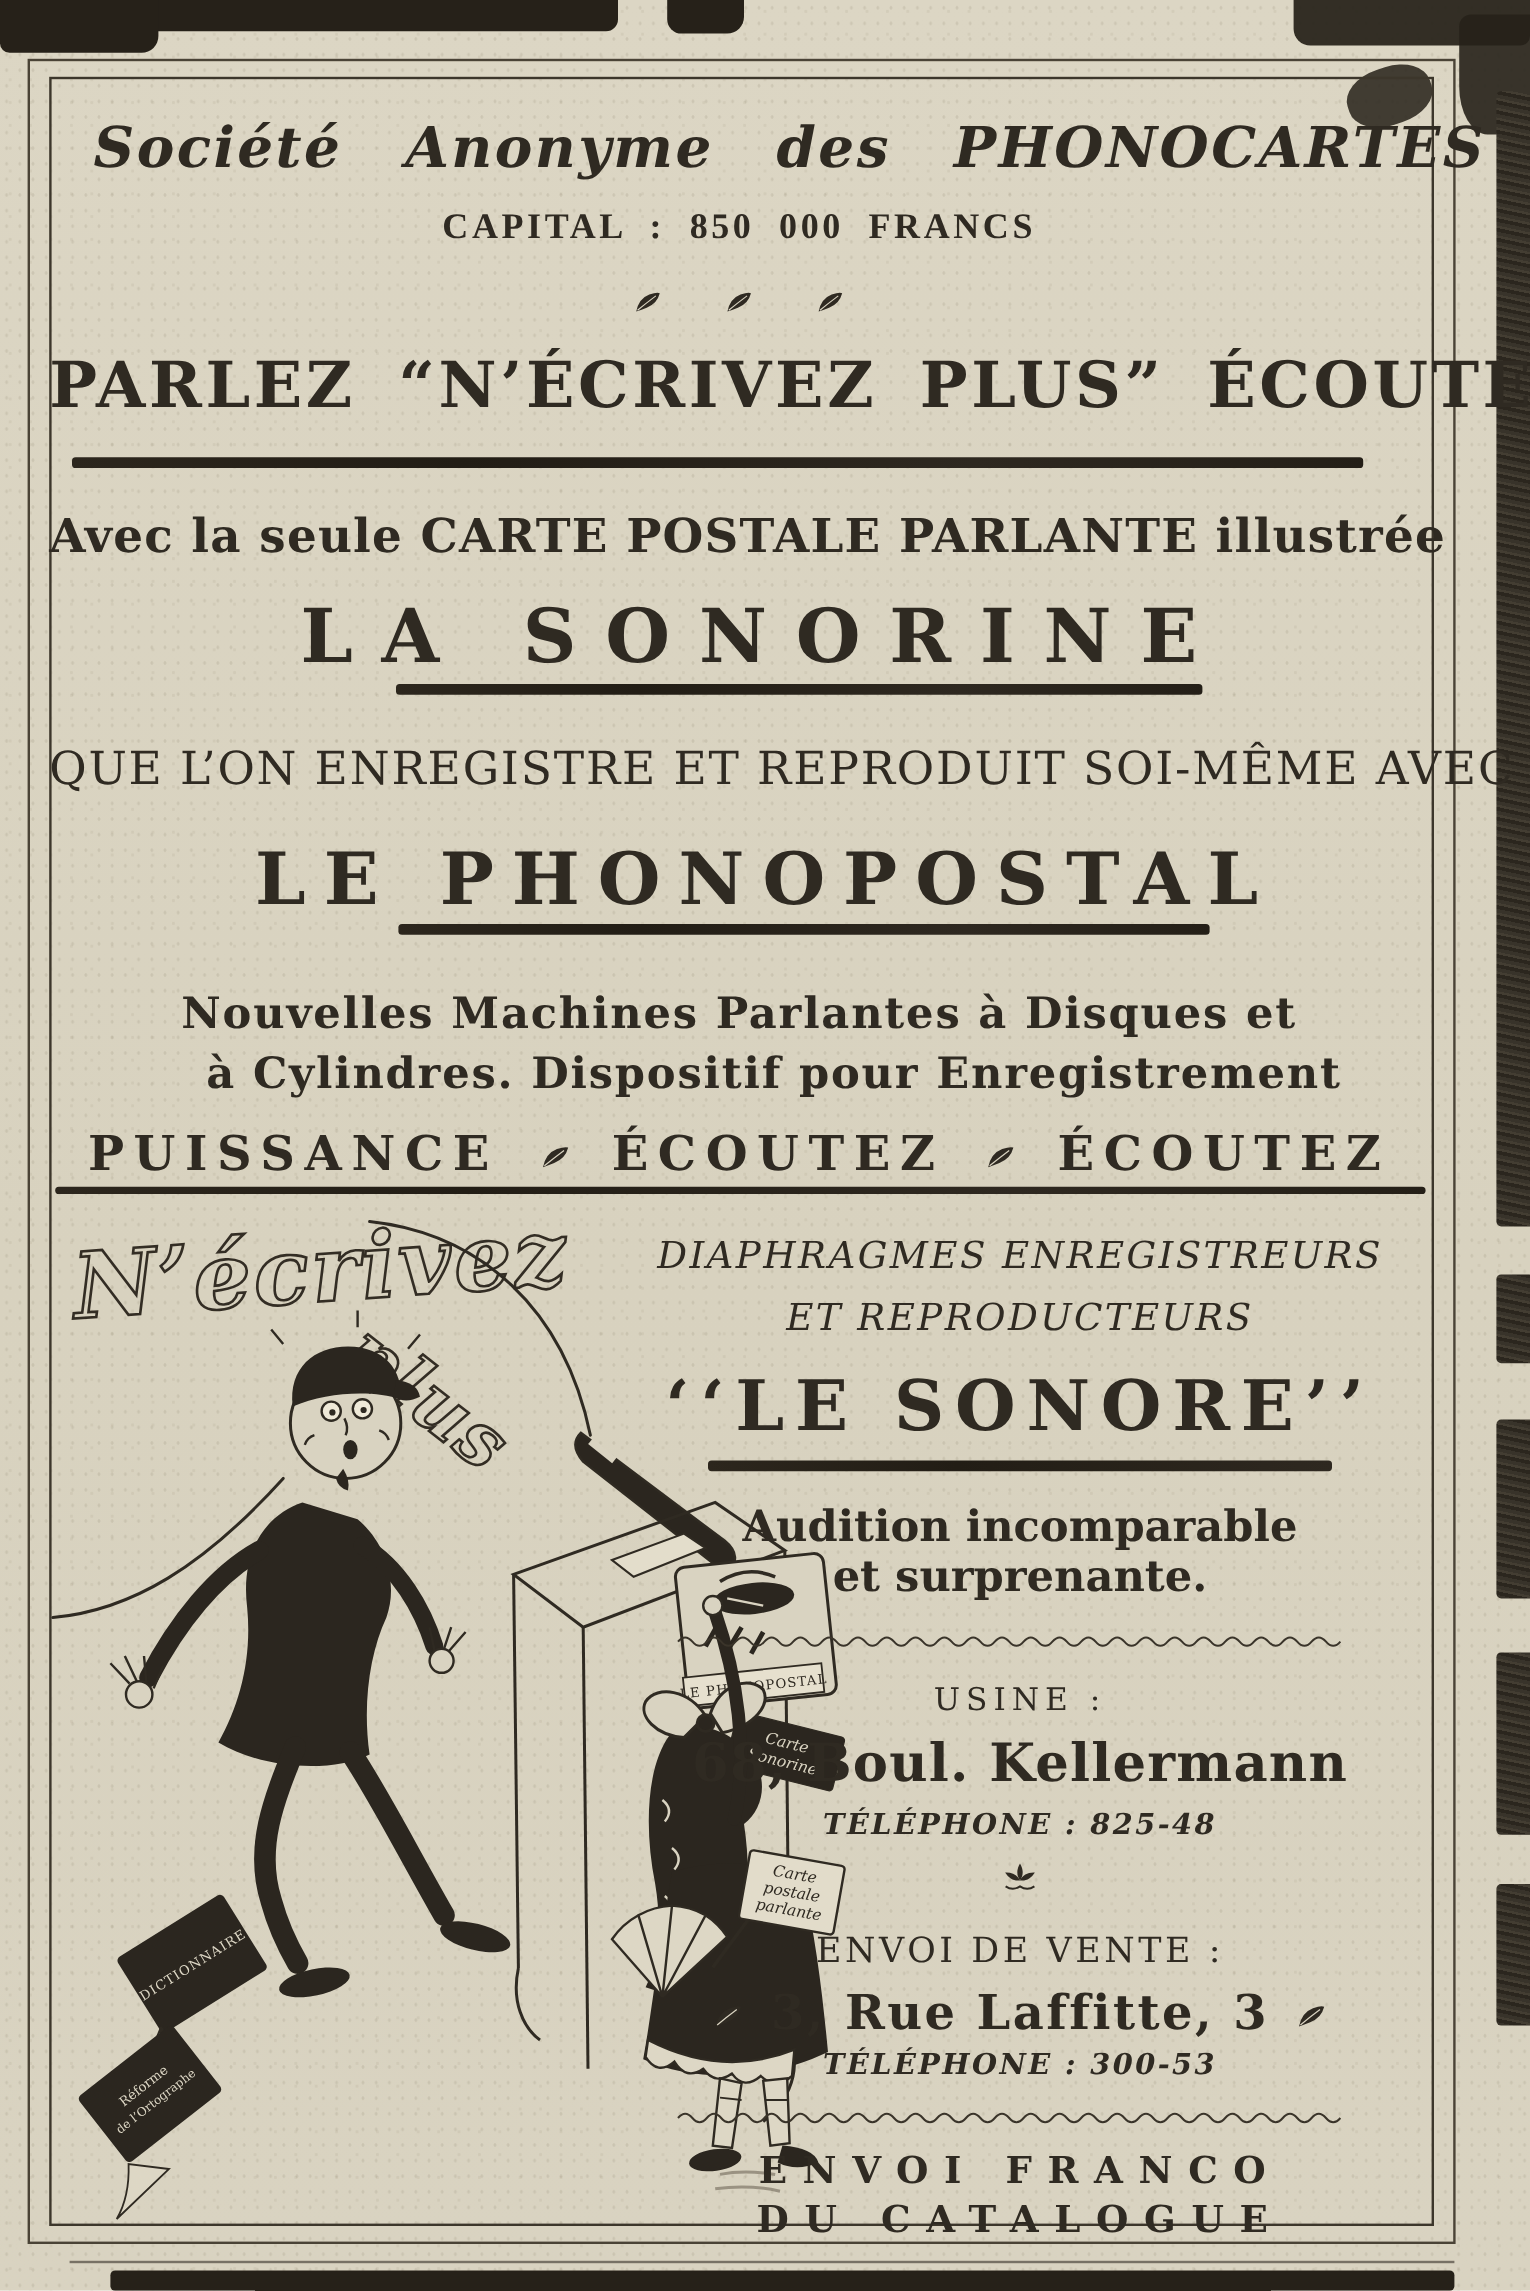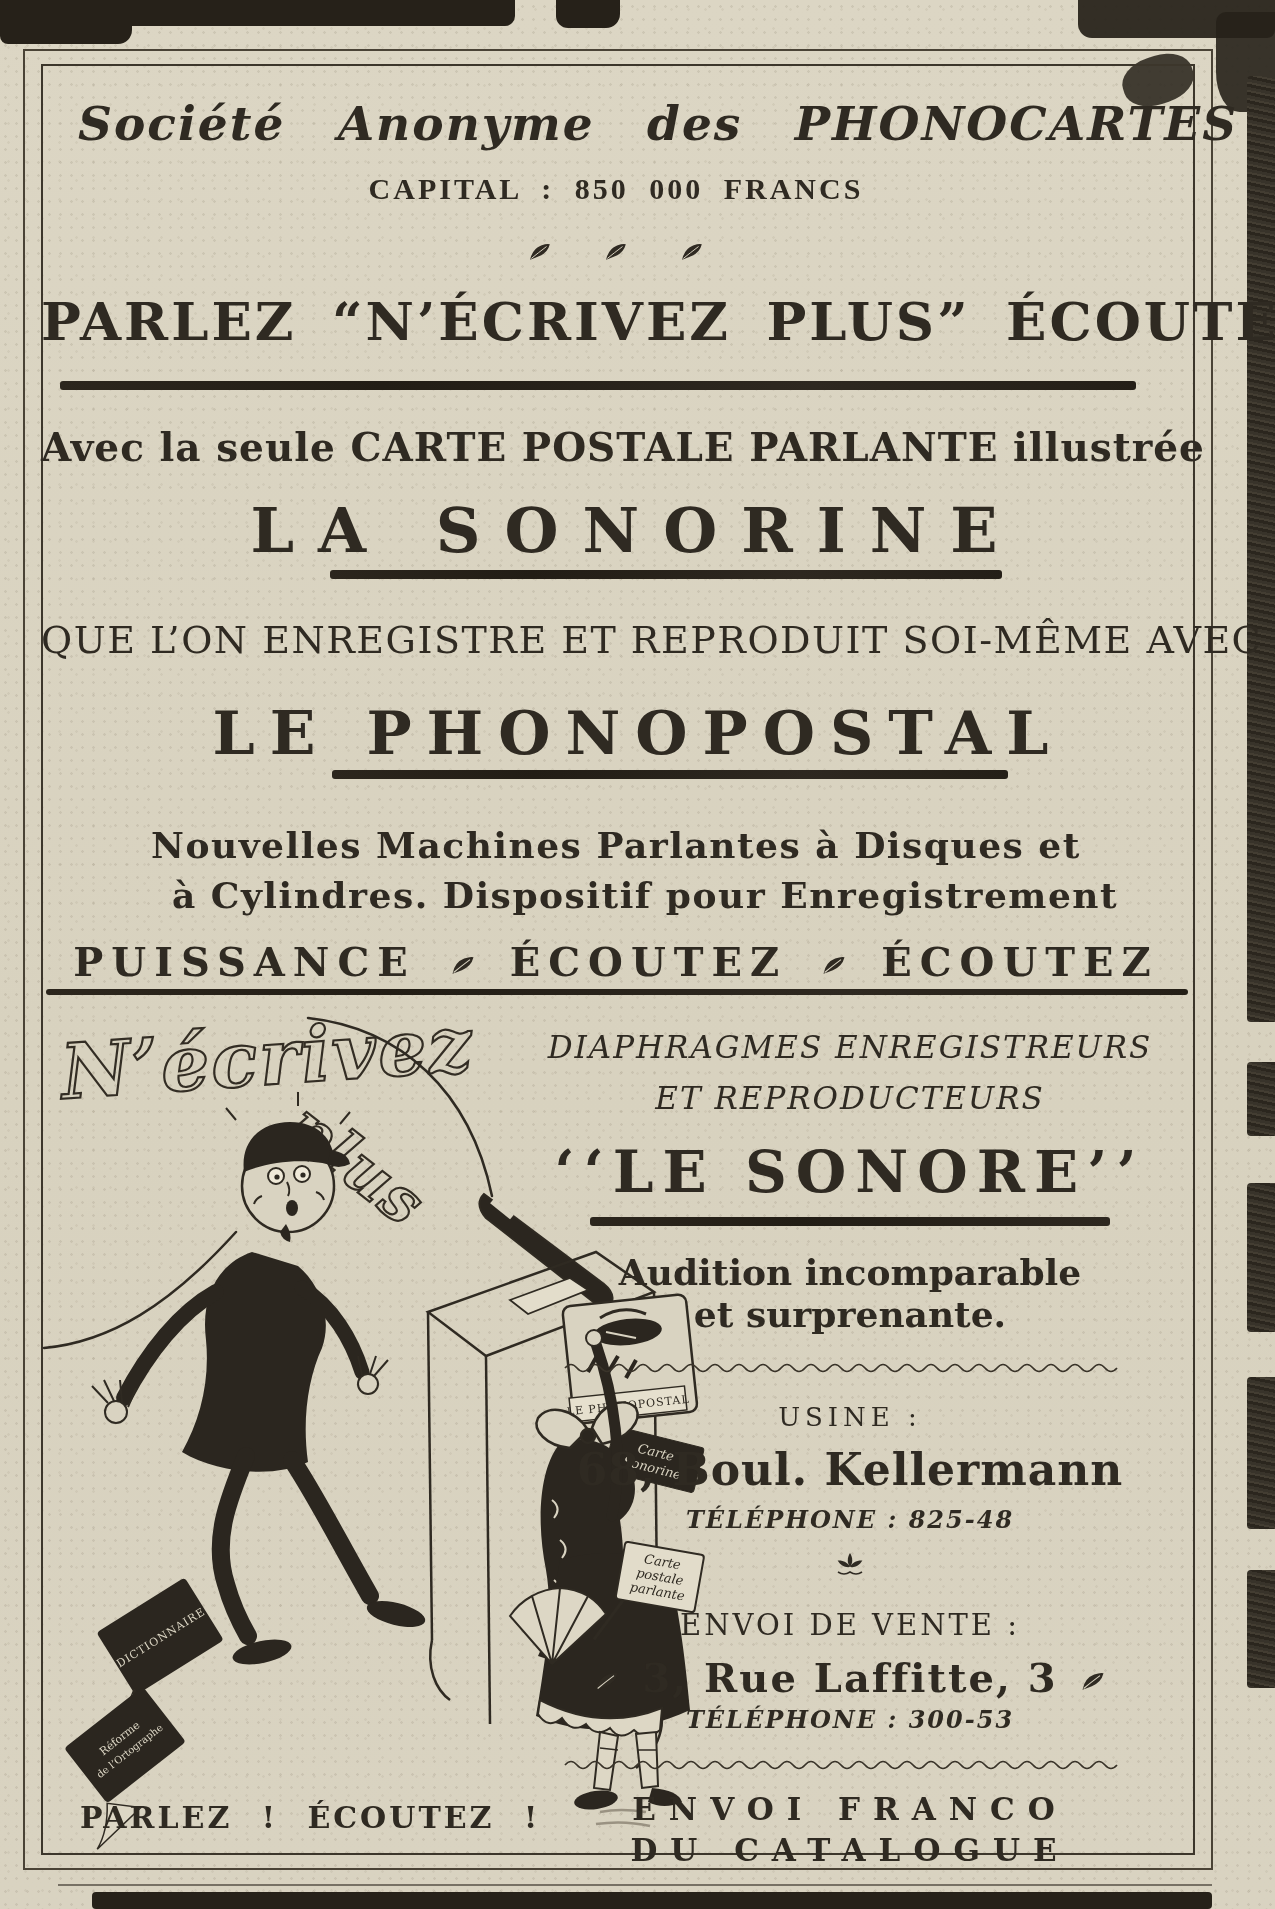--- a/index.html
+++ b/index.html
@@ -251,21 +251,20 @@
         <text x="85" y="740" text-anchor="middle" font-size="11" fill="#ddd7c5">Réforme</text>
         <text x="85" y="756" text-anchor="middle" font-size="10" fill="#ddd7c5">de l’Ortographe</text>
       </g>
     </g>
 
     <g opacity="0.6" stroke="#6f6858" stroke-width="2.5" fill="none">
       <path d="M560 812 q20 -4 46 0 M556 824 q28 -4 54 2"></path>
     </g>
   </svg>
 
-  <div class="abs caption" style="left:50px;top:1800px;width:520px;text-align:center;">PARLEZ ! ÉCOUTEZ !</div>
 
   <div class="abs rcol">
     <div class="diaph">DIAPHRAGMES ENREGISTREURS</div>
     <div class="diaph" style="margin-top:20px;">ET REPRODUCTEURS</div>
     <div class="sonore-name">‘‘LE SONORE’’</div>
     <div class="sonore-rule"></div>
     <div class="audition" style="margin-top:28px;">Audition incomparable</div>
     <div class="audition" style="margin-top:4px;">et surprenante.</div>
 
     <div style="margin-top:26px;">

